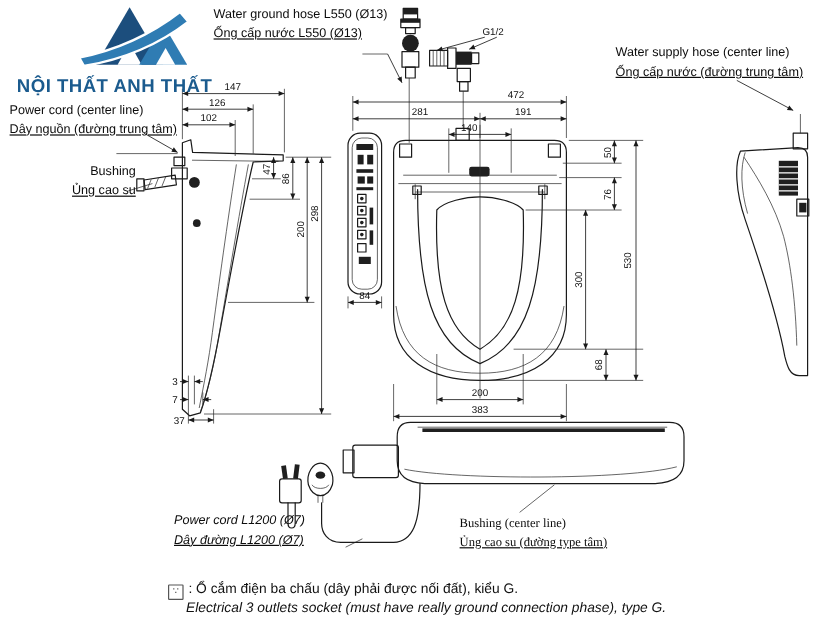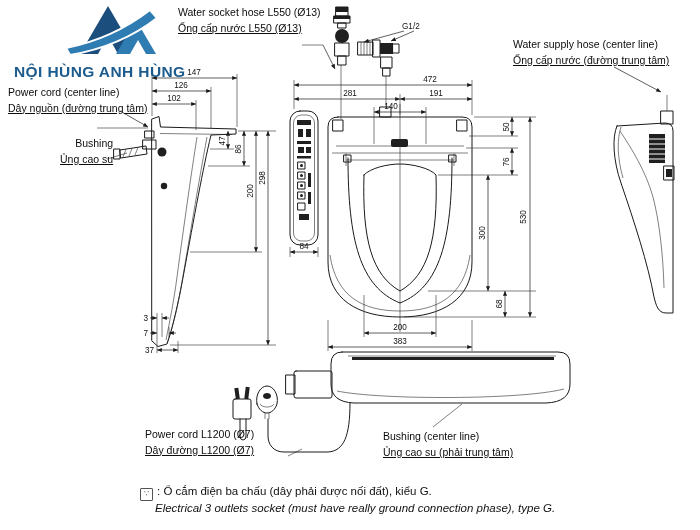--- a/index.html
+++ b/index.html
@@ -235,51 +235,51 @@
   </svg>
 
   <div class="logo">
     <svg width="200" height="56" viewBox="0 0 200 56">
       <polygon points="72,52 100,4 128,52" fill="#1c4e7d"></polygon>
       <polygon points="90,52 100,34 110,52" fill="#ffffff"></polygon>
       <polygon points="108,52 128,18 148,52" fill="#2f7cb3"></polygon>
       <polygon points="122,52 130,38 138,52" fill="#ffffff"></polygon>
       <path d="M58,46 C88,40 116,28 142,8 L149,16 C122,37 92,48 62,53 Z" fill="#2f7cb3" stroke="#ffffff" stroke-width="2"></path>
     </svg>
-    <div class="brand-name">NỘI HÙNG ANH HÙNG</div>
+    <div class="brand-name">NỘI THẤT ANH THẤT</div>
   </div>
 
   <div class="ann" style="left:178px;top:5px;">
-    <div class="en">Water socket hose L550 (Ø13)</div>
+    <div class="en">Water ground hose L550 (Ø13)</div>
     <div class="vi">Ống cấp nước L550 (Ø13)</div>
   </div>
 
   <div class="ann" style="left:513px;top:37px;">
     <div class="en">Water supply hose (center line)</div>
     <div class="vi">Ống cấp nước (đường trung tâm)</div>
   </div>
 
   <div class="ann" style="left:8px;top:85px;">
     <div class="en">Power cord (center line)</div>
     <div class="vi">Dây nguồn (đường trung tâm)</div>
   </div>
 
   <div class="ann center" style="left:60px;top:136px;text-align:right;">
     <div class="en">Bushing</div>
     <div class="vi">Ủng cao su</div>
   </div>
 
-  <div class="ann" style="left:145px;top:427px;">
+  <div class="ann" style="left:145px;top:427px;font-style:italic;">
     <div class="en">Power cord L1200 (Ø7)</div>
     <div class="vi">Dây đường L1200 (Ø7)</div>
   </div>
 
-  <div class="ann" style="left:383px;top:429px;">
+  <div class="ann" style="left:383px;top:429px;font-family:Liberation Serif, serif;">
     <div class="en">Bushing (center line)</div>
-    <div class="vi">Ủng cao su (phải trung tâm)</div>
+    <div class="vi">Ủng cao su (đường type tâm)</div>
   </div>
 
   <div class="footnote">
     <div>
       <span class="fn-icon">∵</span><span>: Ổ cắm điện ba chấu (dây phải được nối đất), kiểu G.</span>
     </div>
     <div class="fn-en">Electrical 3 outlets socket (must have really ground connection phase), type G.</div>
   </div>
 
 </div>

